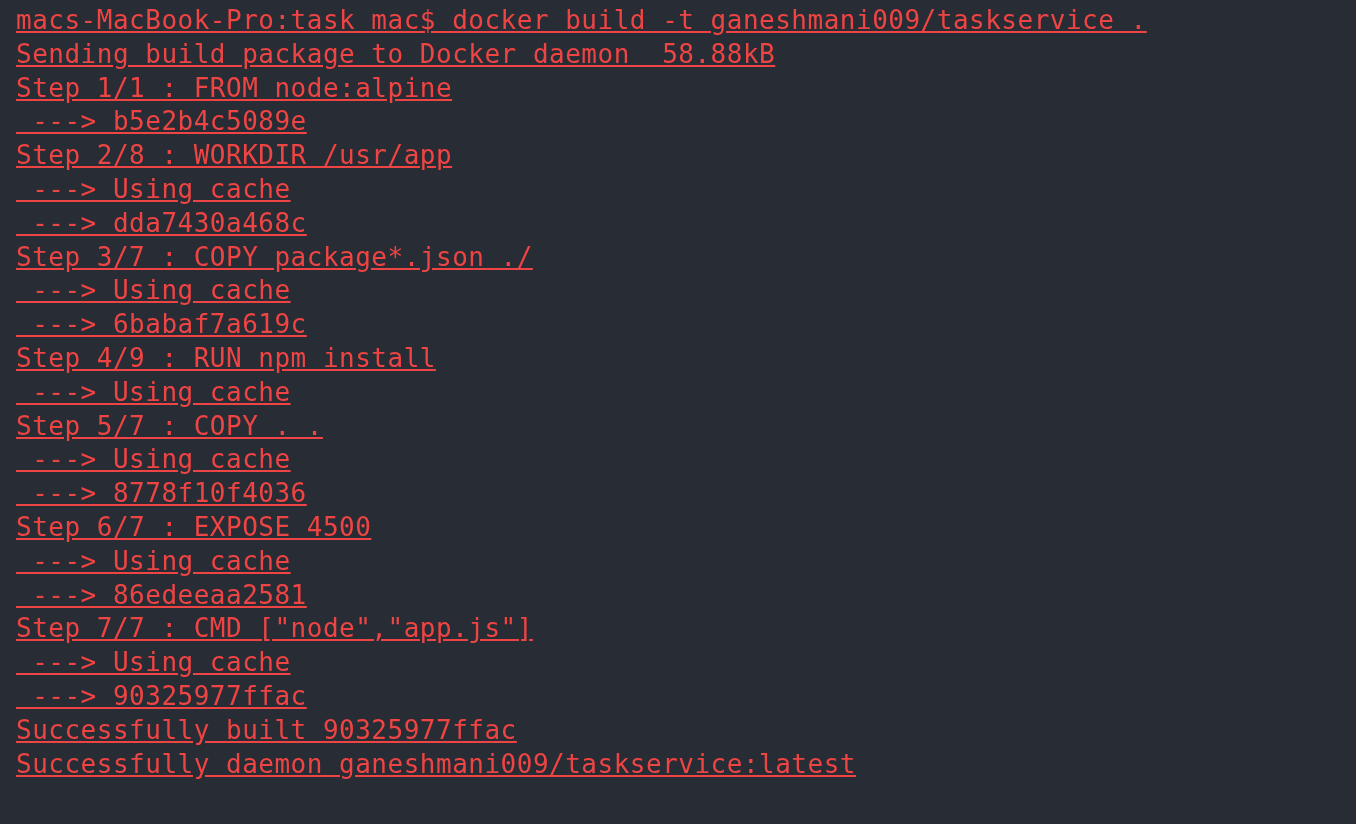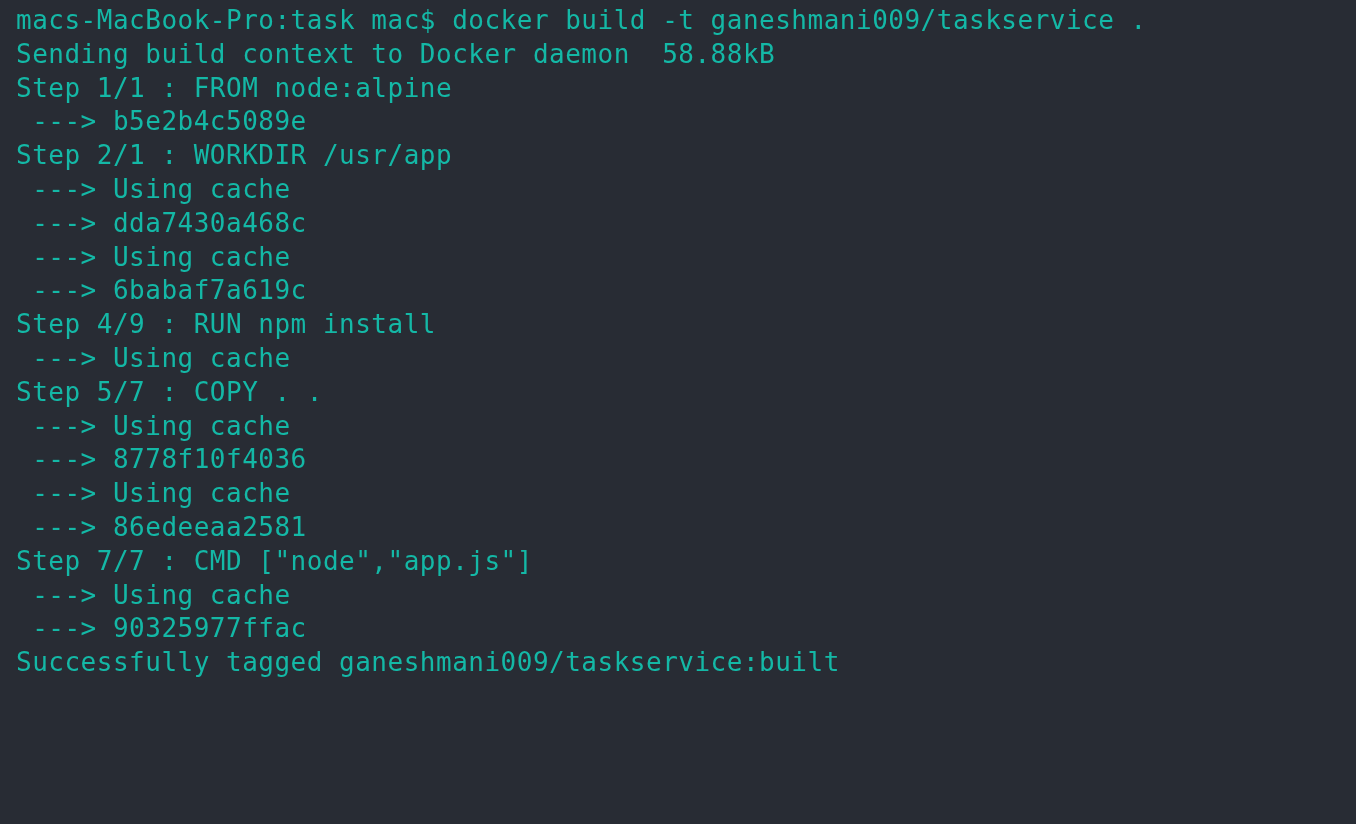--- a/index.html
+++ b/index.html
@@ -14,40 +14,44 @@
       font-size: 26px;
       line-height: 1.3;
       padding: 4px 16px;
       width: 1356px;
       height: 824px;
       overflow: hidden;
       letter-spacing: 0.5px;
     }
     .terminal-line {
       white-space: pre;
-      color: #14b8a6;
+      color: #ef4444;
+      text-decoration: underline;
     }
   </style>
 </head>
 <body>
 
 <div>
   <div class="terminal-line">macs-MacBook-Pro:task mac$ docker build -t ganeshmani009/taskservice .</div>
-  <div class="terminal-line">Sending build context to Docker daemon  58.88kB</div>
+  <div class="terminal-line">Sending build package to Docker daemon  58.88kB</div>
   <div class="terminal-line">Step 1/1 : FROM node:alpine</div>
   <div class="terminal-line"> ---&gt; b5e2b4c5089e</div>
-  <div class="terminal-line">Step 2/1 : WORKDIR /usr/app</div>
+  <div class="terminal-line">Step 2/8 : WORKDIR /usr/app</div>
   <div class="terminal-line"> ---&gt; Using cache</div>
   <div class="terminal-line"> ---&gt; dda7430a468c</div>
+  <div class="terminal-line">Step 3/7 : COPY package*.json ./</div>
   <div class="terminal-line"> ---&gt; Using cache</div>
   <div class="terminal-line"> ---&gt; 6babaf7a619c</div>
   <div class="terminal-line">Step 4/9 : RUN npm install</div>
   <div class="terminal-line"> ---&gt; Using cache</div>
   <div class="terminal-line">Step 5/7 : COPY . .</div>
   <div class="terminal-line"> ---&gt; Using cache</div>
   <div class="terminal-line"> ---&gt; 8778f10f4036</div>
+  <div class="terminal-line">Step 6/7 : EXPOSE 4500</div>
   <div class="terminal-line"> ---&gt; Using cache</div>
   <div class="terminal-line"> ---&gt; 86edeeaa2581</div>
   <div class="terminal-line">Step 7/7 : CMD ["node","app.js"]</div>
   <div class="terminal-line"> ---&gt; Using cache</div>
   <div class="terminal-line"> ---&gt; 90325977ffac</div>
-  <div class="terminal-line">Successfully tagged ganeshmani009/taskservice:built</div>
+  <div class="terminal-line">Successfully built 90325977ffac</div>
+  <div class="terminal-line">Successfully daemon ganeshmani009/taskservice:latest</div>
 </div>
 
 </body></html>

